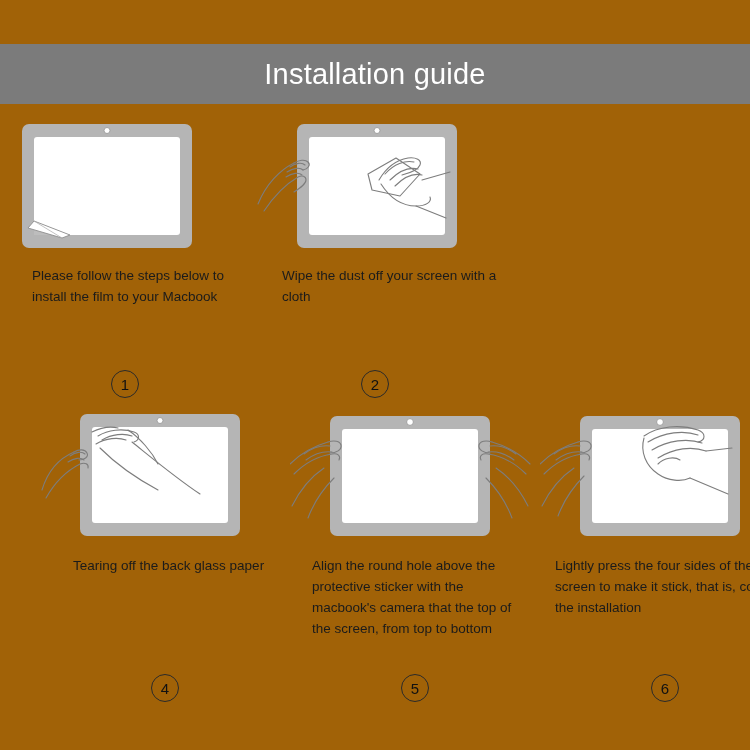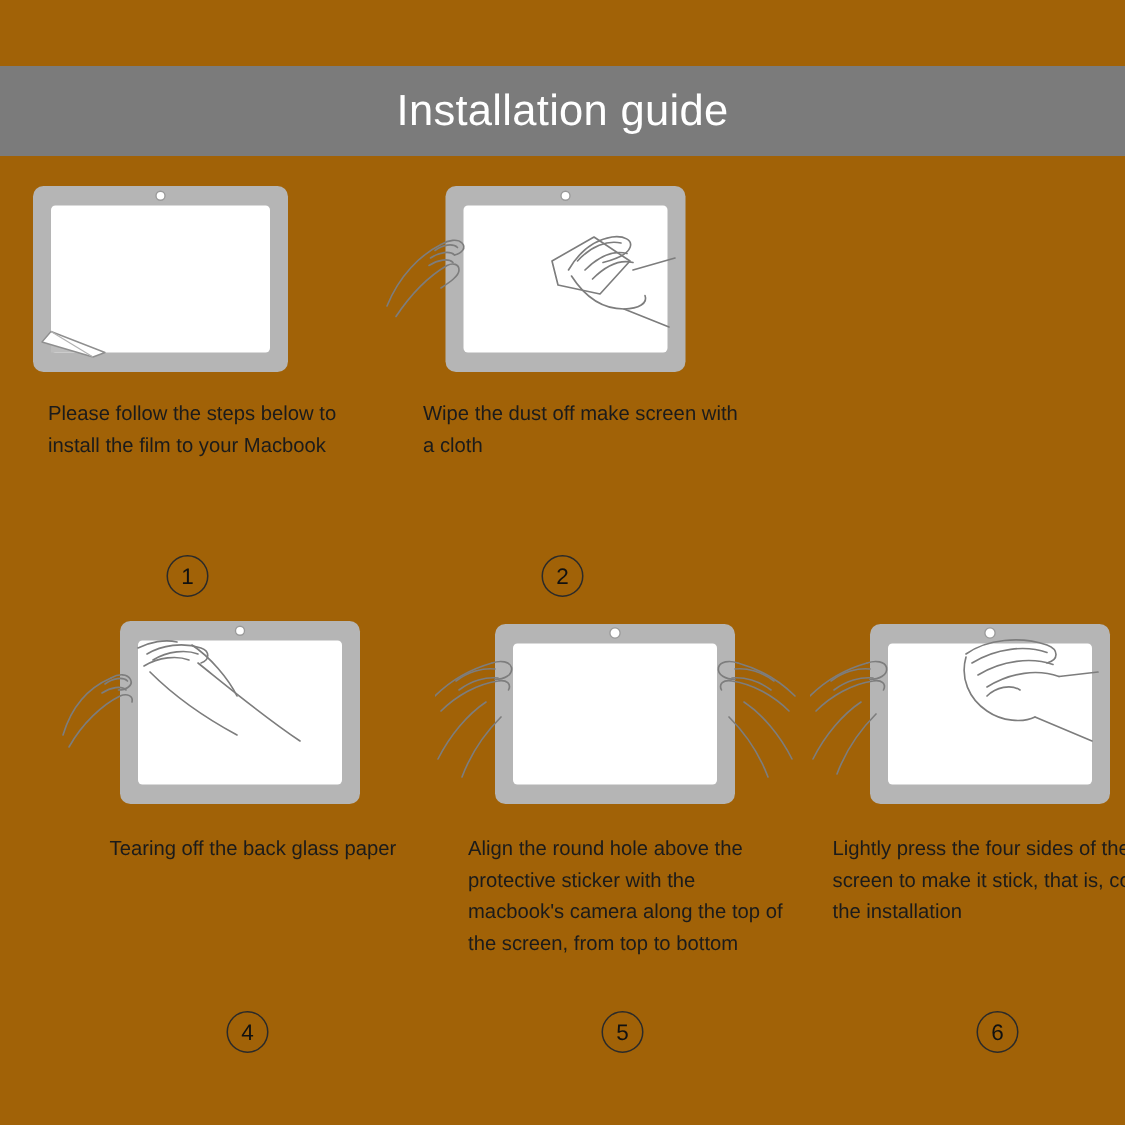--- a/index.html
+++ b/index.html
@@ -157,21 +157,21 @@
               <path d="M129 62 C136 50, 146 42, 158 40 C166 39, 172 42, 170 47 C168 52, 160 55, 152 57"></path>
               <path d="M135 56 C144 46, 155 42, 164 44"></path>
               <path d="M140 62 C150 52, 160 49, 168 51"></path>
               <path d="M145 68 C155 58, 164 55, 172 57"></path>
               <path d="M131 66 C140 80, 152 88, 166 88 C176 88, 182 84, 180 79"></path>
               <path d="M166 88 L196 100"></path>
               <path d="M172 62 L200 54"></path>
             </g>
           </svg>
         </div>
-        <div class="caption">Wipe the dust off make screen with a cloth</div>
+        <div class="caption">Wipe the dust off your screen with a cloth</div>
         <div class="num-wrap">
           <div class="num-circle">2</div>
         </div>
       </div>
 
     </div>
 
     <div class="row row-2">
 
       <div class="cell cell-4">
@@ -223,21 +223,21 @@
               <path d="M240 56 C230 46, 216 38, 202 34"></path>
               <path d="M202 34 C196 32, 190 33, 189 37 C188 42, 194 45, 200 45"></path>
               <path d="M226 46 C218 40, 208 37, 200 38"></path>
               <path d="M224 52 C216 46, 206 43, 198 44"></path>
               <path d="M236 66 C226 56, 212 48, 198 46 C192 45, 189 48, 191 52"></path>
               <path d="M238 98 C230 82, 218 68, 206 60"></path>
               <path d="M222 110 C216 94, 206 80, 196 70"></path>
             </g>
           </svg>
         </div>
-        <div class="caption">Align the round hole above the protective sticker with the macbook's camera along the top of the screen, from top to bottom</div>
+        <div class="caption">Align the round hole above the protective sticker with the macbook's camera that the top of the screen, from top to bottom</div>
         <div class="num-wrap">
           <div class="num-circle">5</div>
         </div>
       </div>
 
       <div class="cell cell-6">
         <div class="art">
           <svg width="250" height="135" viewBox="0 0 250 135">
             <rect x="40" y="8" width="160" height="120" rx="7" fill="#b5b5b5"></rect>
             <rect x="52" y="21" width="136" height="94" rx="3" fill="#ffffff"></rect>

